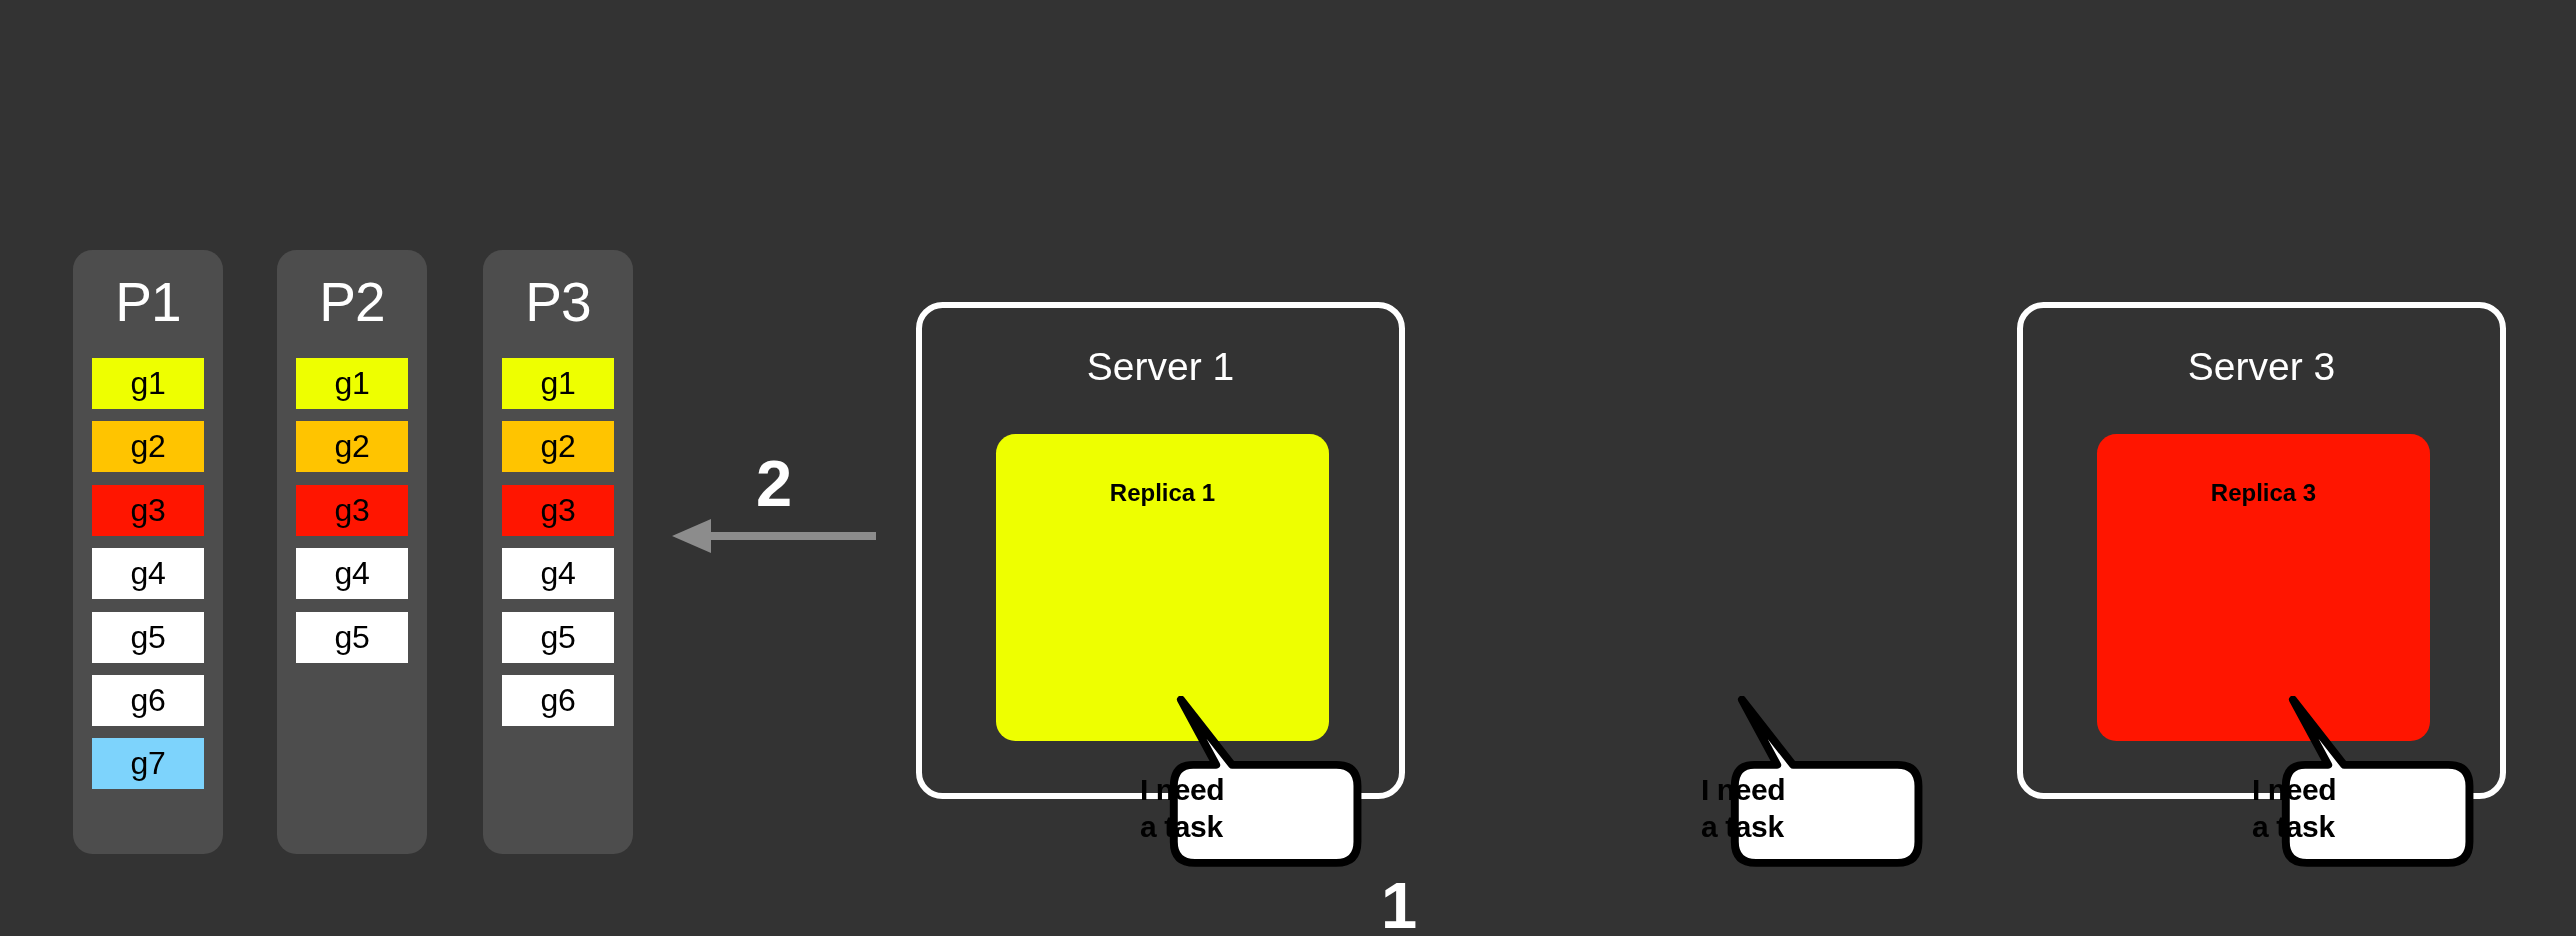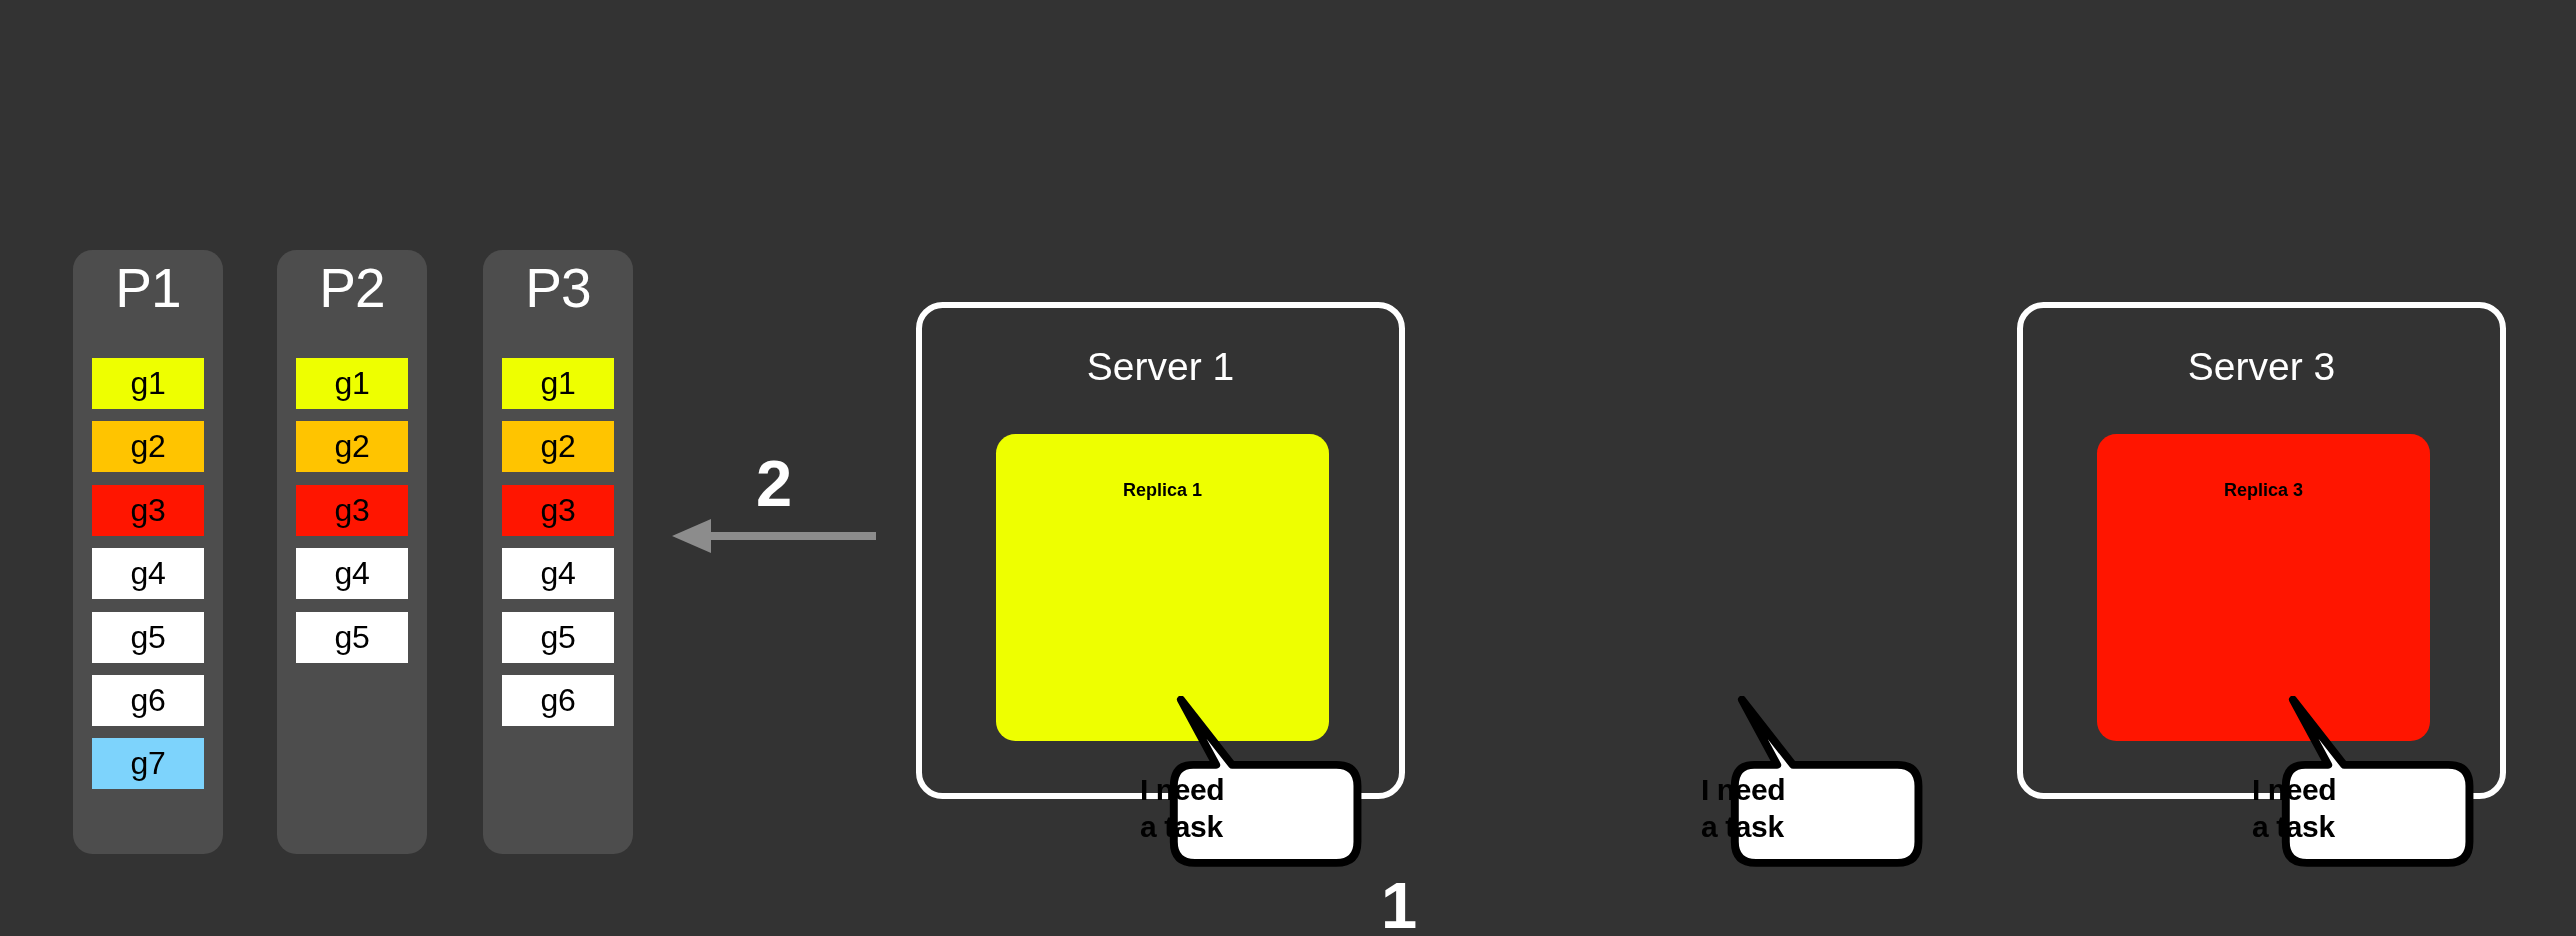--- a/index.html
+++ b/index.html
@@ -34,21 +34,21 @@
     padding: 0;
     top: 250px;
     height: 604px;
   }
   .partition-title {
     color: #ffffff;
     font-size: 55px;
     font-weight: 400;
     text-align: center;
     line-height: 1;
-    padding-top: 11px;
+    padding-top: 25px;
     letter-spacing: -0.9px;
     font-family: "Liberation Sans", sans-serif;
   }
   .slot-stack {
     position: absolute;
     top: 108px;
     left: 18.6px;
     right: 18.6px;
   }
   .slot {
@@ -125,21 +125,21 @@
     position: absolute;
     left: 74px;
     top: 126px;
     width: 333px;
     height: 307px;
     border-radius: 19.4px;
     box-sizing: border-box;
   }
   .replica-label {
     color: #000000;
-    font-size: 18px;
+    font-size: 24px;
     font-weight: bold;
     text-align: center;
     padding-top: 47px;
     line-height: 1;
     font-family: "Liberation Sans", sans-serif;
   }
 
   
   .bubble {
     position: absolute;

